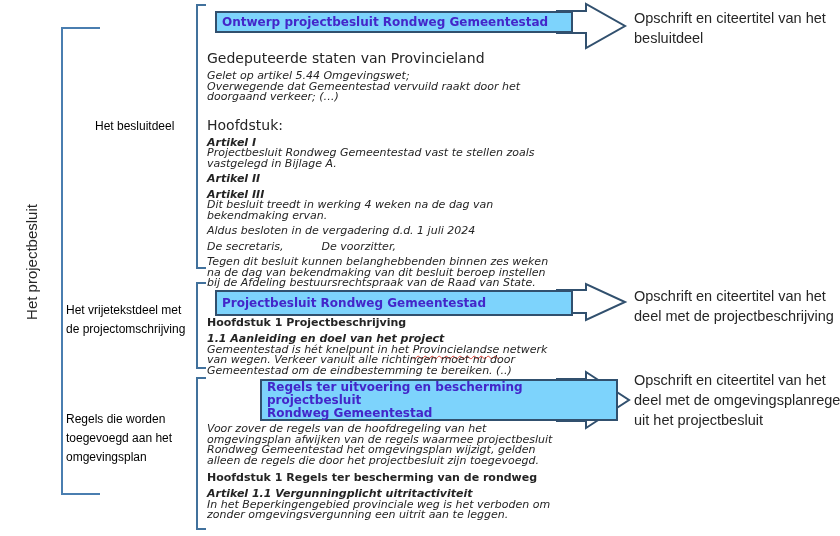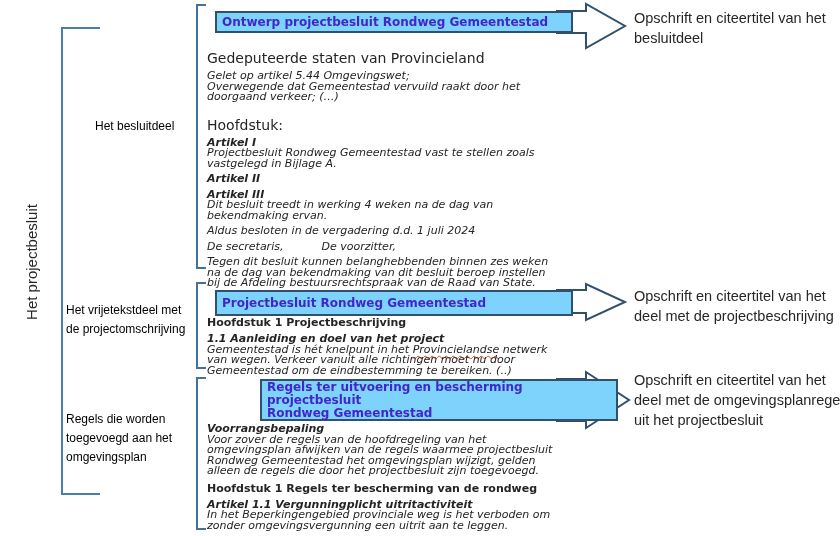--- a/index.html
+++ b/index.html
@@ -87,21 +87,21 @@
     <p class="doc-p"><span class="doc-h">1.1 Aanleiding en doel van het project</span><span>Gemeentestad is hét knelpunt in het </span><span class="spell">Provincielandse</span><span> netwerk van wegen. Verkeer vanuit alle richtingen moet nu door Gemeentestad om de eindbestemming te bereiken. (..)</span></p>
   </div>
 
   <div class="hdrbox h3">Regels ter uitvoering en bescherming projectbesluit
 Rondweg Gemeentestad</div>
   <svg class="arrow a3" width="76" height="66" viewBox="0 0 76 66">
     <path d="M0,11 H30 V4 L73,32 L30,60 V53 H0" fill="#ffffff" stroke="#31506e" stroke-width="2"></path>
   </svg>
 
   <div class="body b3">
-    <p class="doc-p"><span class="doc-h">Voorrangsbepaling</span><span>Voor zover de regels van de hoofdregeling van het omgevingsplan afwijken van de regels waarmee projectbesluit Rondweg Gemeentestad het omgevingsplan wijzigt, gelden alleen de regels die door het projectbesluit zijn toegevoegd.</span></p>
+    <p class="doc-p"><span>Voor zover de regels van de hoofdregeling van het omgevingsplan afwijken van de regels waarmee projectbesluit Rondweg Gemeentestad het omgevingsplan wijzigt, gelden alleen de regels die door het projectbesluit zijn toegevoegd.</span></p>
     <p class="doc-chapter">Hoofdstuk 1 Regels ter bescherming van de rondweg</p>
     <p class="doc-p"><span class="doc-h">Artikel 1.1 Vergunningplicht uitritactiviteit</span><span>In het Beperkingengebied provinciale weg is het verboden om zonder omgevingsvergunning een uitrit aan te leggen.</span></p>
   </div>
 
   <div class="note n1">Opschrift en citeertitel van het besluitdeel</div>
   <div class="note n2">Opschrift en citeertitel van het deel met de projectbeschrijving</div>
   <div class="note n3">Opschrift en citeertitel van het deel met de omgevingsplanregels uit het projectbesluit</div>
 
 </div>
 

